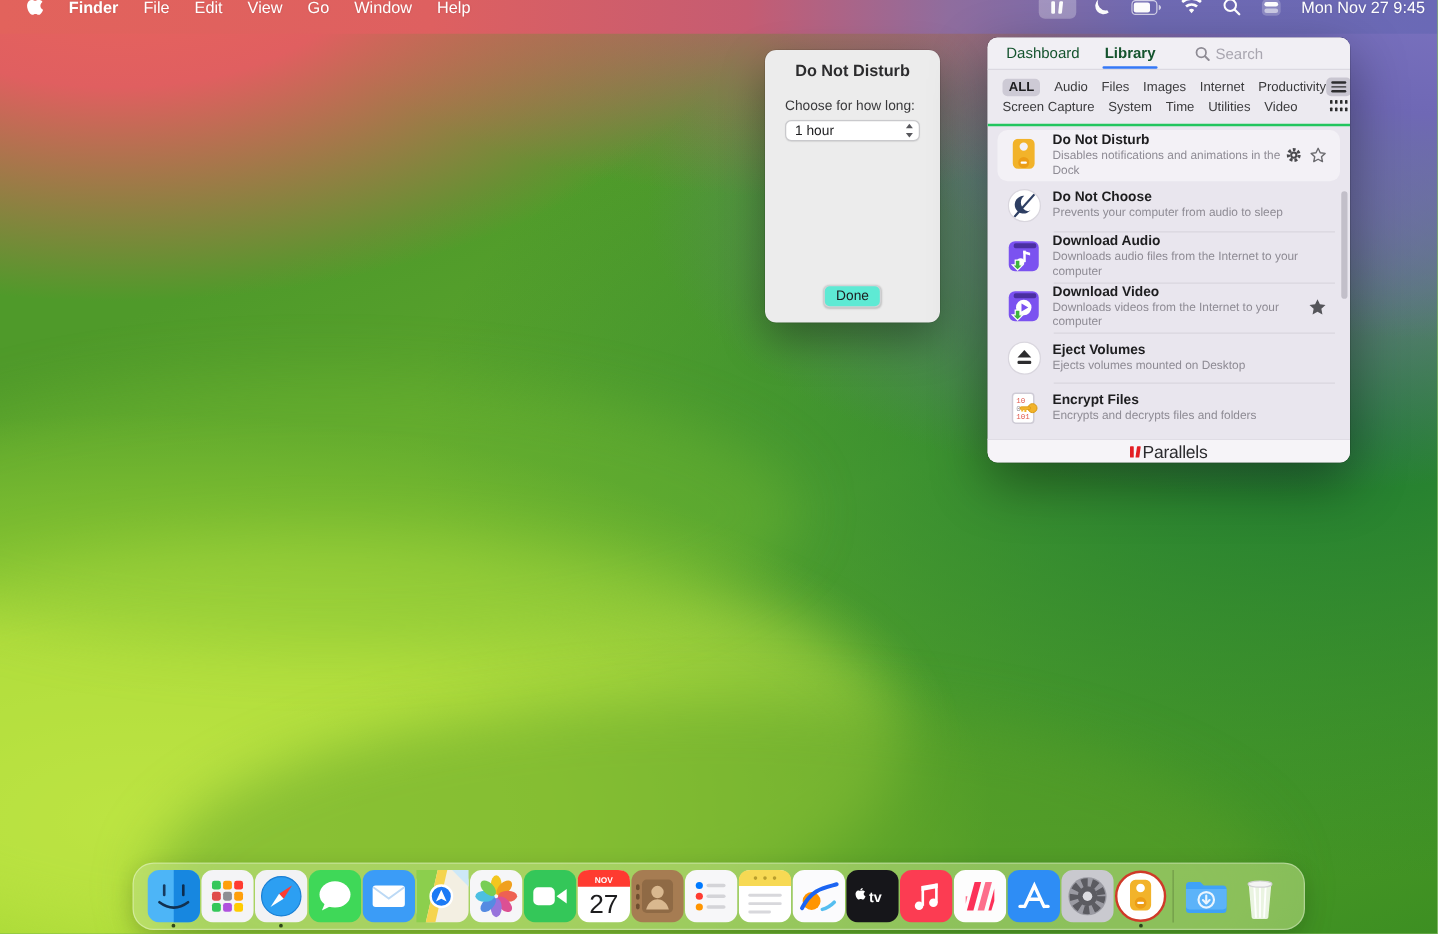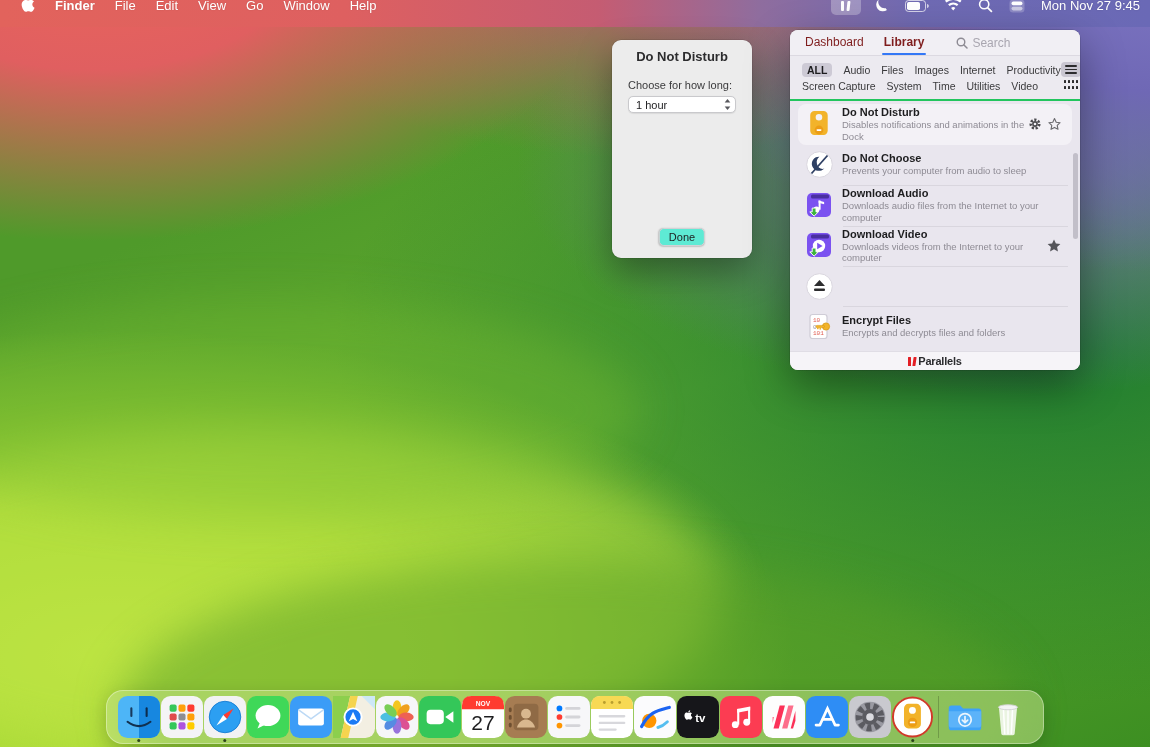--- a/index.html
+++ b/index.html
@@ -60,21 +60,21 @@
   }
 
   
   .panel {
     position:absolute; left:790px; top:30px; width:290px; height:340px;
     border-radius:8px; overflow:hidden; background:#e9e6ee;
     box-shadow:0 16px 44px rgba(0,0,0,.4), 0 0 0 .5px rgba(0,0,0,.2);
     display:flex; flex-direction:column;
   }
   .p-header { height:26px; background:#f1eff4; border-bottom:1px solid #dcd9e1; display:flex; align-items:center; padding:0 8px 0 15px; }
-  .p-tab { font-size:12px; color:#7f1d1d; margin-right:20px; position:relative; padding:5px 0 6px; cursor:default; }
+  .p-tab { font-size:12px; color:#14532d; margin-right:20px; position:relative; padding:5px 0 6px; cursor:default; }
   .p-tab.active { font-weight:bold; }
   .p-tab.active::after { content:""; position:absolute; left:-2px; right:-2px; bottom:0; height:2px; background:#3478f6; border-radius:2px; }
   .p-sep { width:1px; height:14px; background:#d0cdd6; margin:0 10px 0 2px; }
   .p-search { display:flex; align-items:center; gap:4px; flex:1; }
   .p-search input { border:none; background:transparent; outline:none; font-size:12px; color:#333; width:100px; font-family:"Liberation Sans",sans-serif; }
   .p-search input::placeholder { color:#a9a6b0; }
   .p-cats { background:#eceaf0; border-bottom:2px solid #22c55e; padding:5px 6px 5px 12px; display:flex; }
   .cat-lines { flex:1; }
   .cat-line { display:flex; align-items:center; gap:11px; height:15px; margin:1px 0; }
   .cat { font-size:10.5px; color:#3a3a3c; white-space:nowrap; cursor:default; }
@@ -93,21 +93,21 @@
   .t-icon { width:28px; height:28px; margin:0 9px 0 3px; flex:none; display:flex; align-items:center; justify-content:center; }
   .t-main { flex:1; min-width:0; }
   .t-name { font-size:11px; font-weight:bold; color:#1d1d1f; }
   .t-desc { font-size:9.5px; color:#8e8b94; line-height:1.25; max-width:198px; margin-top:1px; }
   .t-actions { display:flex; align-items:center; gap:5px; margin-right:6px; }
   .scroll-thumb { position:absolute; right:2px; top:52px; width:5px; height:86px; background:#c2bfc9; border-radius:3px; }
 
   .p-footer { height:19px; background:#f6f4f8; border-top:1px solid #e0dde5; display:flex; align-items:center; justify-content:center; gap:3px; }
   .pf-bars { display:flex; gap:2px; }
   .pf-bars i { display:block; width:2.5px; height:9px; background:#e31e24; border-radius:.5px; }
-  .pf-name { font-size:11px; font-weight:bold; color:#2b2b2e; letter-spacing:-.2px; }
+  .pf-name { font-size:14px; font-weight:normal; color:#2b2b2e; letter-spacing:-.2px; }
 
   
   .dock {
     position:absolute; left:106px; bottom:3px; width:938px; height:54px;
     background:rgba(198,228,140,.52); border:1px solid rgba(255,255,255,.35);
     border-radius:17px; display:flex; align-items:center; padding:0 10px;
     box-shadow:0 6px 18px rgba(0,0,0,.18);
   }
   .dk { width:43px; height:53px; display:flex; align-items:center; justify-content:center; position:relative; flex:none; }
   .dk svg { display:block; }
@@ -322,20 +322,24 @@
       </div>
 
       <div class="t-row">
         <div class="t-icon">
           <svg width="27" height="27" viewBox="0 0 27 27">
               <circle cx="13.5" cy="13.5" r="12.8" fill="#fff" stroke="#d9d6de" stroke-width="1"></circle>
               <path d="M13.5 7l5.5 6h-11z" fill="#2c2c2e"></path>
               <rect x="8" y="15.5" width="11" height="2.6" rx="1" fill="#2c2c2e"></rect>
             </svg>
         </div>
+        <div class="t-main">
+          <div class="t-name">Eject Volumes</div>
+          <div class="t-desc">Ejects volumes mounted on Desktop</div>
+        </div>
       </div>
 
       <div class="t-row">
         <div class="t-icon">
           <svg width="26" height="27" viewBox="0 0 26 27">
               <rect x="4" y="1.5" width="17" height="24" rx="2.5" fill="#fff" stroke="#cfccd6" stroke-width="1.2"></rect>
               <text x="7" y="9" font-size="6" fill="#e05a4e" font-family="Liberation Mono, monospace">10</text>
               <text x="7" y="15.5" font-size="6" fill="#9a97a0" font-family="Liberation Mono, monospace">0</text>
               <text x="7" y="22" font-size="6" fill="#e05a4e" font-family="Liberation Mono, monospace">101</text>
               <circle cx="20" cy="13.5" r="3.6" fill="#f2b32a" stroke="#d99a14" stroke-width="0.8"></circle>

